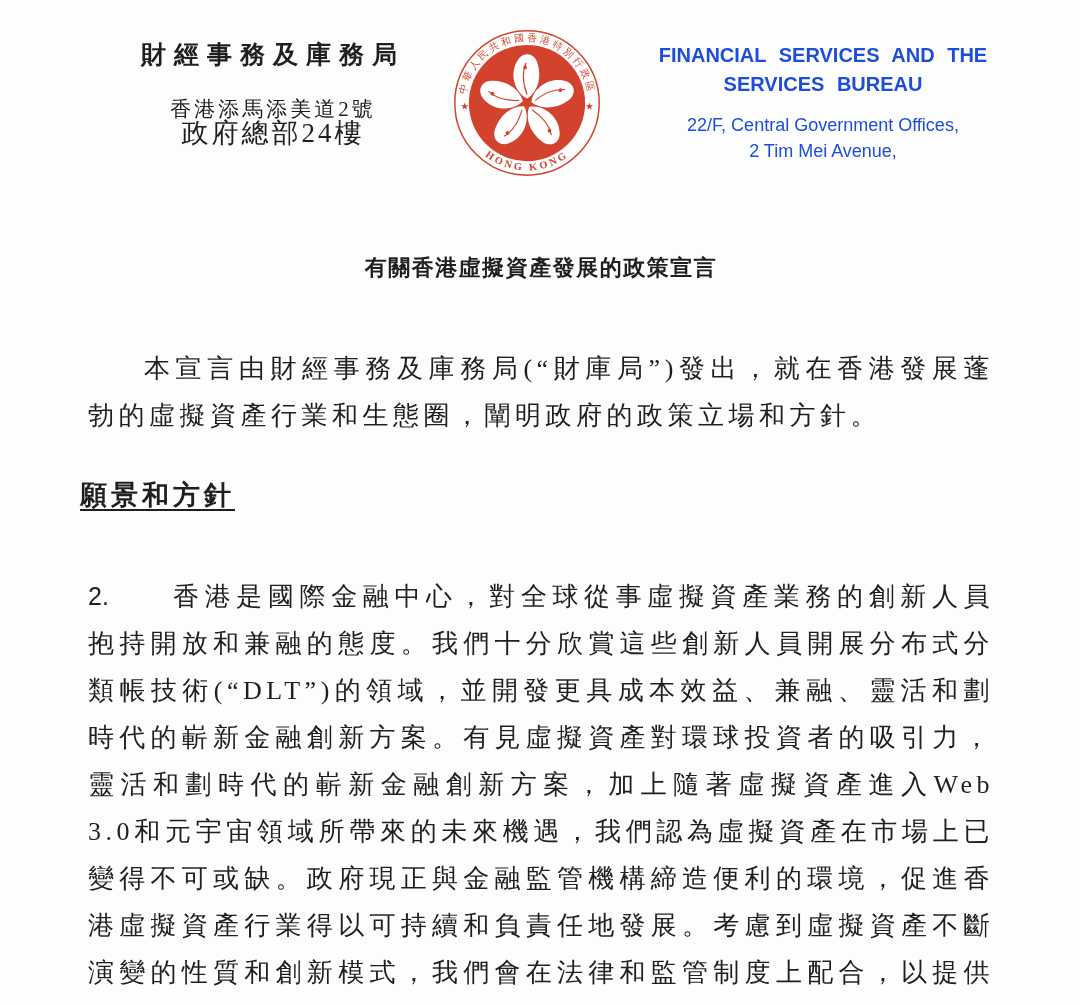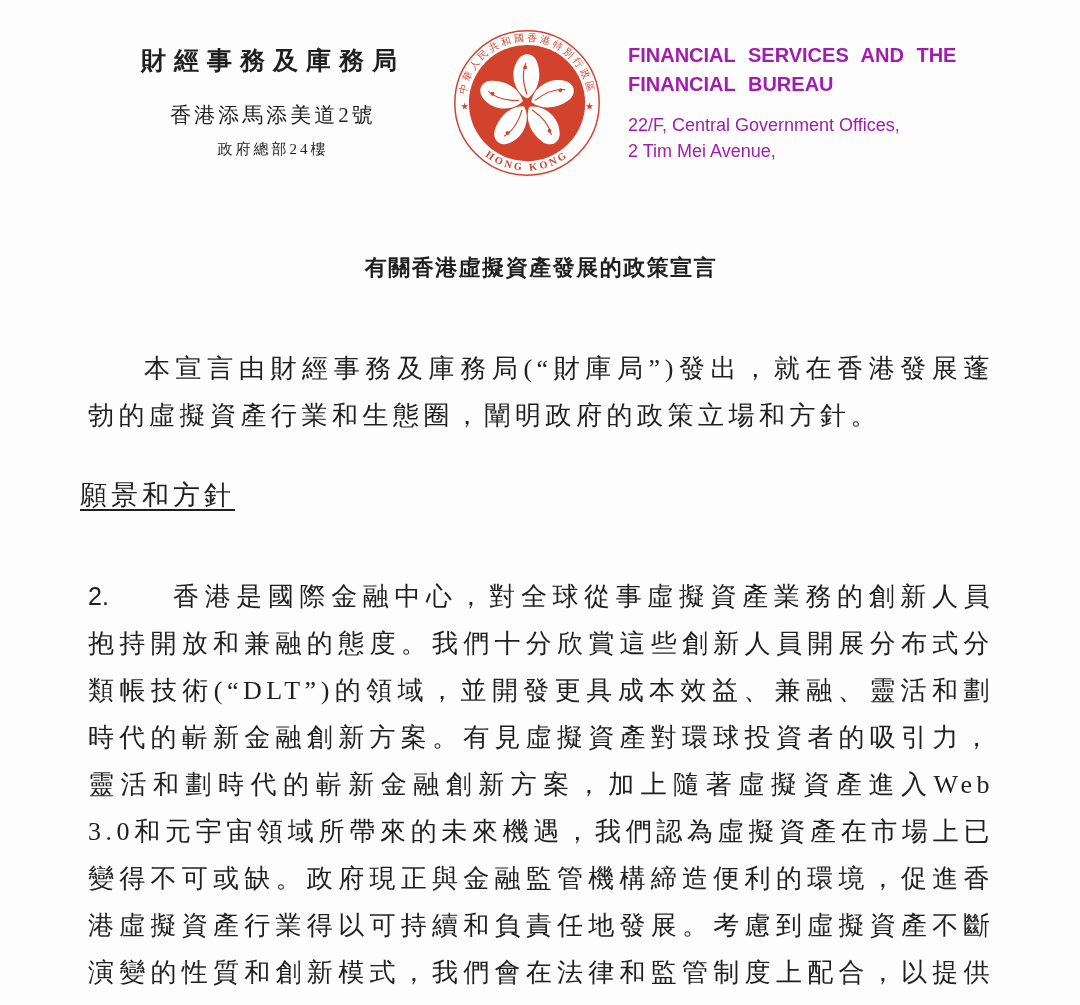--- a/index.html
+++ b/index.html
@@ -7,35 +7,35 @@
     position:relative;
     width:1080px;height:1005px;
     background:#fdfdfd;
     color:#1f1f1f;
     font-family:"Liberation Serif","DejaVu Serif",serif;
     overflow:hidden;
   }
   
   .letterhead{position:relative;height:212px;}
   .h-left{
-    position:absolute;left:88px;top:47px;width:370px;
+    position:absolute;left:88px;top:41px;width:370px;
     text-align:center;
   }
   .h-left-name{font-size:25px;font-weight:700;letter-spacing:8px;line-height:28px;}
   .h-left-addr1{margin-top:28px;font-size:21px;letter-spacing:3px;line-height:24px;}
-  .h-left-addr2{margin-top:10px;font-size:15px;letter-spacing:3px;line-height:24px;}
+  .h-left-addr2{font-size:27px;letter-spacing:3px;line-height:24px;}
 
   .emblem{position:absolute;left:452px;top:28px;width:150px;height:150px;}
   .emblem svg{width:100%;height:100%;display:block;}
 
   .h-right{
     position:absolute;left:628px;top:41px;width:390px;
-    text-align:left;
+    text-align:center;
     font-family:"Liberation Sans","DejaVu Sans",sans-serif;
-    color:#a21caf;
+    color:#1d4ed8;
   }
   .h-right-name{font-size:20px;font-weight:700;line-height:29px;word-spacing:7px;}
   .h-right-addr{margin-top:13px;font-size:18px;line-height:26px;}
 
   
   .doc-body{padding:0 78px 0 80px;}
   .doc-title{
     margin:38px 0 0;
     text-align:center;
     font-size:22px;font-weight:700;letter-spacing:1.5px;
@@ -44,21 +44,21 @@
   .para{
     margin:8px;
     font-size:26px;line-height:47px;
     letter-spacing:4.5px;
     text-align:justify;
     text-justify:inter-character;
   }
   .para-intro{margin-top:60px;text-indent:56px;}
   .section-heading{
     margin:40px 0 0;
-    font-size:27px;font-weight:400;letter-spacing:4px;line-height:33px;
+    font-size:27px;font-weight:700;letter-spacing:4px;line-height:33px;
     text-decoration:underline;
     text-underline-offset:5px;
     text-decoration-thickness:2px;
   }
   .para-2{margin-top:61px;}
   .para-num{
     display:inline-block;width:84px;
     letter-spacing:0;
     font-family:"Liberation Sans","DejaVu Sans",sans-serif;
     font-size:25px;
@@ -120,21 +120,21 @@
         <text font-size="11" fill="#d2422c" letter-spacing="3" font-weight="bold" font-family="Liberation Serif, DejaVu Serif, serif">
           <textPath href="#arcBot" startOffset="50%" text-anchor="middle">HONG KONG</textPath>
         </text>
         <text x="9" y="86" font-size="9" fill="#d2422c">★</text>
         <text x="142" y="86" font-size="9" fill="#d2422c">★</text>
       </svg>
     </div>
 
     <div class="h-right">
       <div class="h-right-name">FINANCIAL SERVICES AND THE</div>
-      <div class="h-right-name">FINANCIAL BUREAU</div>
+      <div class="h-right-name">SERVICES BUREAU</div>
       <div class="h-right-addr">
         <div>22/F, Central Government Offices,</div>
         <div>2 Tim Mei Avenue,</div>
       </div>
     </div>
 
   </header>
 
   <main class="doc-body">
 

